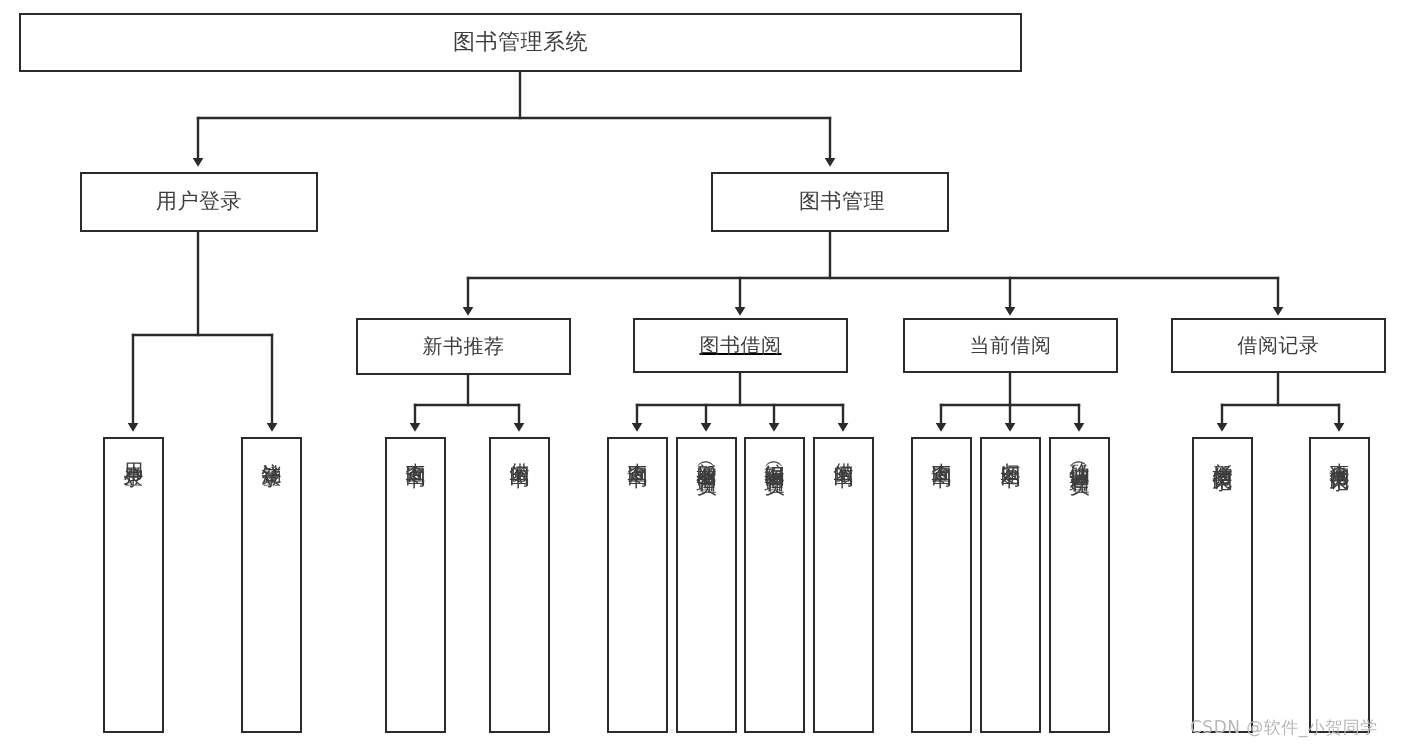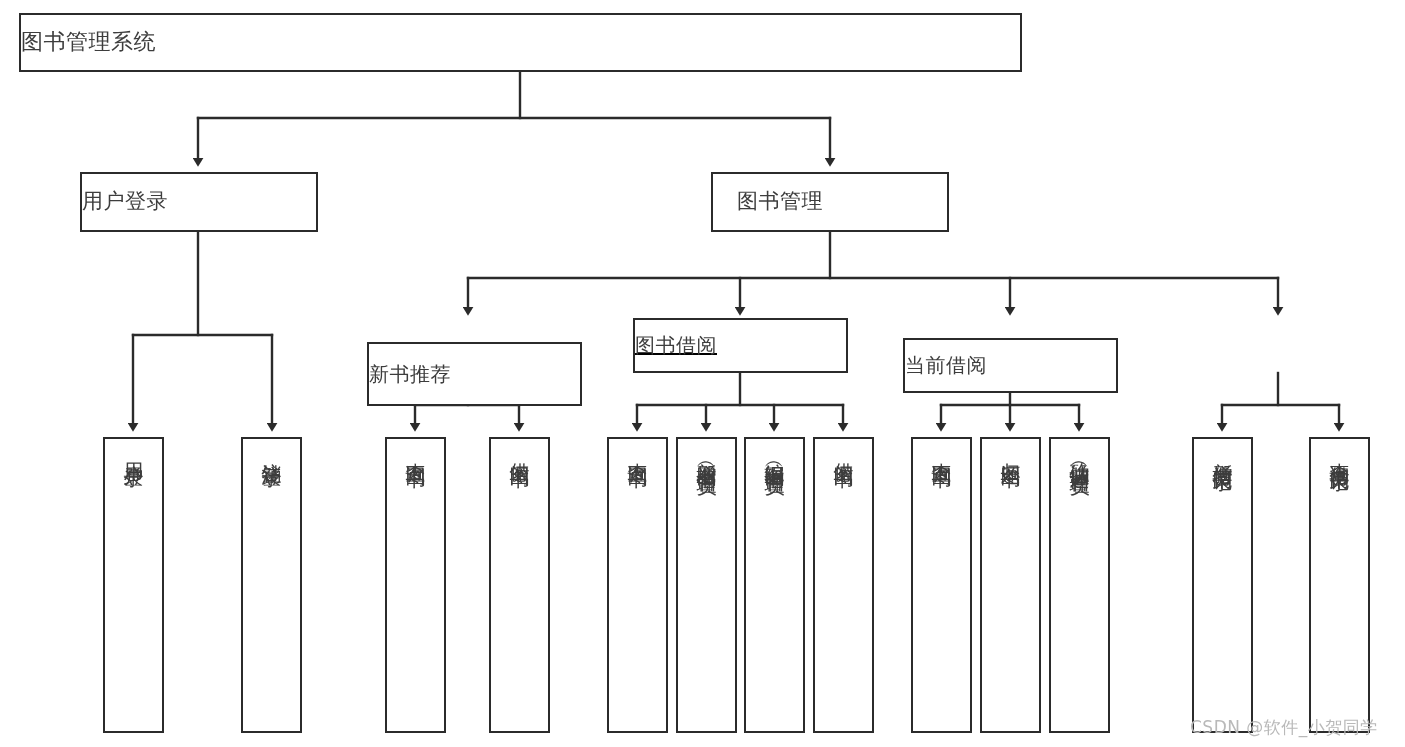--- a/index.html
+++ b/index.html
@@ -26,21 +26,21 @@
     height: 747px;
     pointer-events: none;
   }
   .node {
     position: absolute;
     box-sizing: border-box;
     background: #ffffff;
     border: 2px solid #2b2b2b;
     display: flex;
     align-items: center;
-    justify-content: flex-start;
+    justify-content: center;
     z-index: 2;
   }
   .node-label {
     color: #3d3d3d;
     font-size: 21px;
     line-height: 1.12;
     letter-spacing: 0.5px;
     white-space: nowrap;
   }
   .node.level-root .node-label { font-size: 22px; }
@@ -131,28 +131,31 @@
     <span class="node-label">图书管理系统</span>
   </div>
 
   <div class="node level-2" style="left:80px; top:172px; width:238px; height:60px;">
     <span class="node-label">用户登录</span>
   </div>
   <div class="node level-2" style="left:711px; top:172px; width:238px; height:60px;padding-left:24px;">
     <span class="node-label">图书管理</span>
   </div>
 
-  <div class="node level-3" style="left:367px; top:318px; width:215px; height:64px;margin-top:24px;">
+  <div class="node level-3" style="left:356px; top:318px; width:215px; height:57px;">
     <span class="node-label">新书推荐</span>
   </div>
   <div class="node level-3" style="left:633px; top:318px; width:215px; height:55px;text-decoration:underline;">
     <span class="node-label">图书借阅</span>
   </div>
-  <div class="node level-3" style="left:903px; top:318px; width:215px; height:55px;margin-top:20px;">
+  <div class="node level-3" style="left:903px; top:318px; width:215px; height:55px;">
     <span class="node-label">当前借阅</span>
+  </div>
+  <div class="node level-3" style="left:1171px; top:318px; width:215px; height:55px;">
+    <span class="node-label">借阅记录</span>
   </div>
 
   <div class="node vertical" style="left:103px; top:437px; width:61px; height:296px;">
     <span class="node-label">用户登录</span>
   </div>
   <div class="node vertical" style="left:241px; top:437px; width:61px; height:296px;">
     <span class="node-label">注销登录</span>
   </div>
 
   <div class="node vertical" style="left:385px; top:437px; width:61px; height:296px;">

